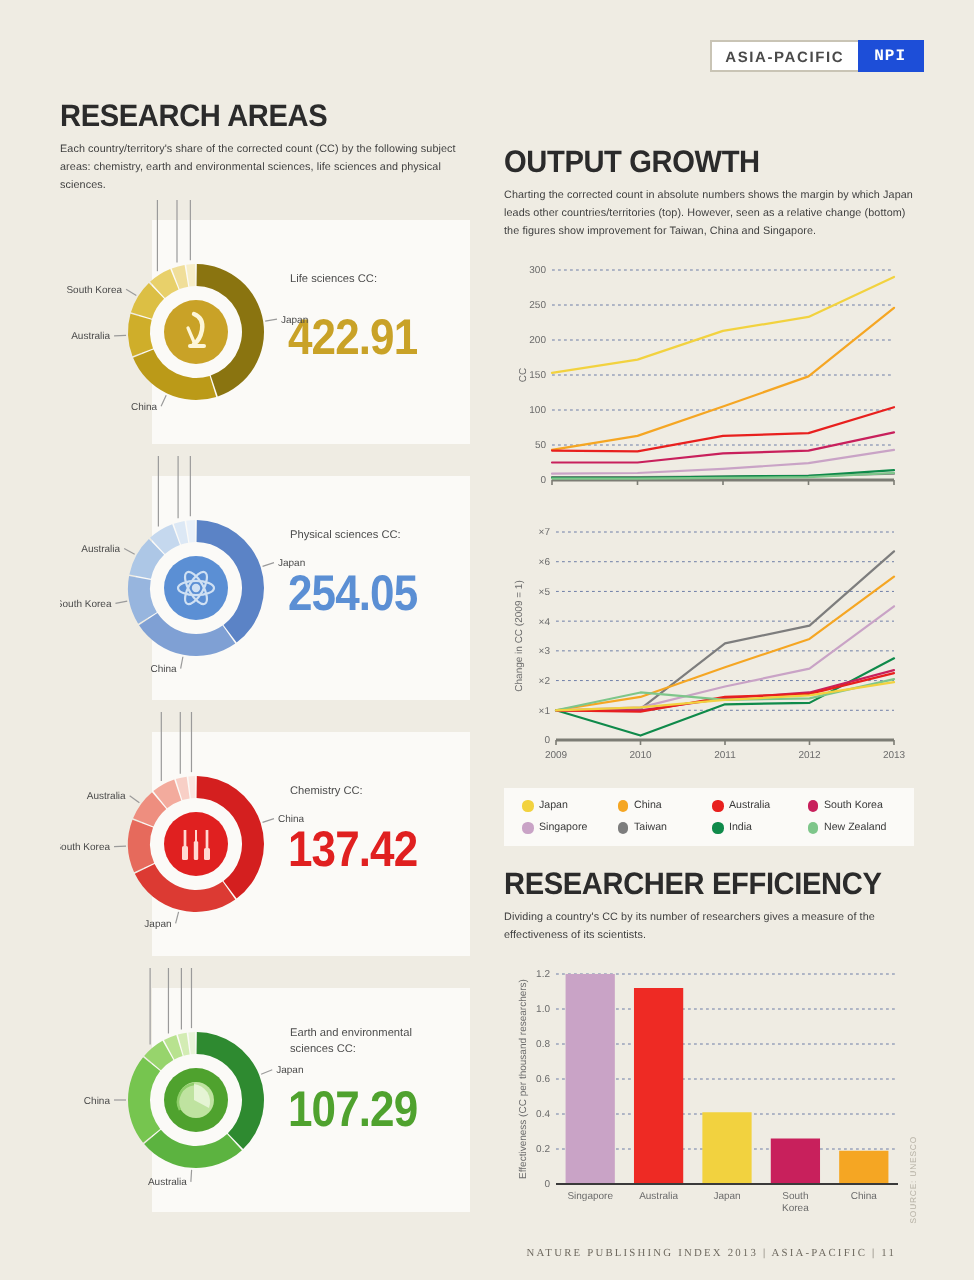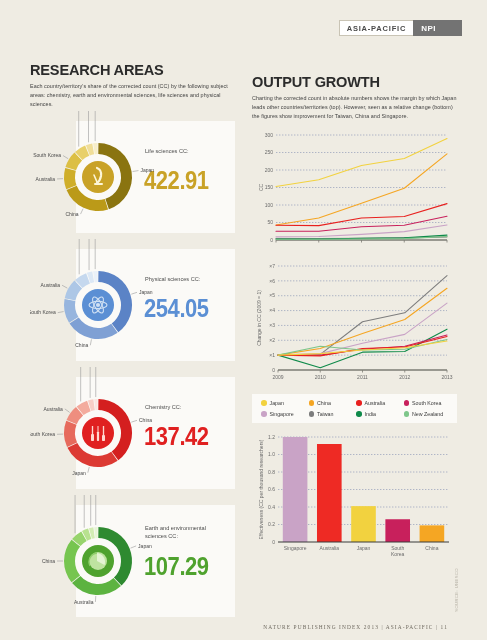--- a/index.html
+++ b/index.html
@@ -26,32 +26,32 @@
     border: 1px solid #c9c4b5;
     border-right: none;
     color: #4a4a4a;
     font-size: 7.5px;
     letter-spacing: 0.8px;
     padding: 0 7px;
     display: flex; align-items: center;
     font-weight: bold;
   }
   .tag-npi {
-    background: #737373;
+    background: #1d4ed8;
     color: #ffffff;
     font-size: 8px;
     font-weight: bold;
     letter-spacing: 0.5px;
-    padding: 0 26px 0 8px;
-    display: flex; align-items: center;
+    padding: 0 9px 0 8px;
+    display: flex; align-items: center; font-family: Liberation Mono, monospace;
   }
 
   
   .col-left {
-    position: absolute; left: 30px; top: 62px; width: 205px;
+    position: absolute; left: 30px; top: 51px; width: 205px;
   }
   .col-right {
     position: absolute; left: 252px; top: 46px; width: 205px; margin-top: 28px;
   }
 
   .sec-title {
     font-family: "Liberation Sans", sans-serif;
     font-weight: bold;
     font-size: 15.5px;
     letter-spacing: -0.2px;
@@ -570,20 +570,24 @@
         <div class="legend-item">
           <span class="legend-dot" style="background: rgb(15, 138, 74);"></span>
           <span>India</span>
         </div>
         <div class="legend-item">
           <span class="legend-dot" style="background: rgb(126, 198, 138);"></span>
           <span>New Zealand</span>
         </div>
       </div>
 
+    <div style="margin-top:12px;">
+      <div class="sec-title">RESEARCHER EFFICIENCY</div>
+      <div class="sec-desc">Dividing a country's CC by its number of researchers gives a measure of the effectiveness of its scientists.</div>
+    </div>
 
     <div class="chart-box">
       <svg id="chart-bar" class="line-chart-svg" width="205" height="135" viewBox="0 0 205 135">
           <text x="23" y="114.7" class="axis-text" text-anchor="end">0</text>
           <line x1="26" y1="95.5" x2="197" y2="95.5" stroke="#6f7fa8" stroke-width="0.5" stroke-dasharray="1.4 1.6"></line>
           <text x="23" y="97.2" class="axis-text" text-anchor="end">0.2</text>
           <line x1="26" y1="78" x2="197" y2="78" stroke="#6f7fa8" stroke-width="0.5" stroke-dasharray="1.4 1.6"></line>
           <text x="23" y="79.7" class="axis-text" text-anchor="end">0.4</text>
           <line x1="26" y1="60.5" x2="197" y2="60.5" stroke="#6f7fa8" stroke-width="0.5" stroke-dasharray="1.4 1.6"></line>
           <text x="23" y="62.2" class="axis-text" text-anchor="end">0.6</text>

